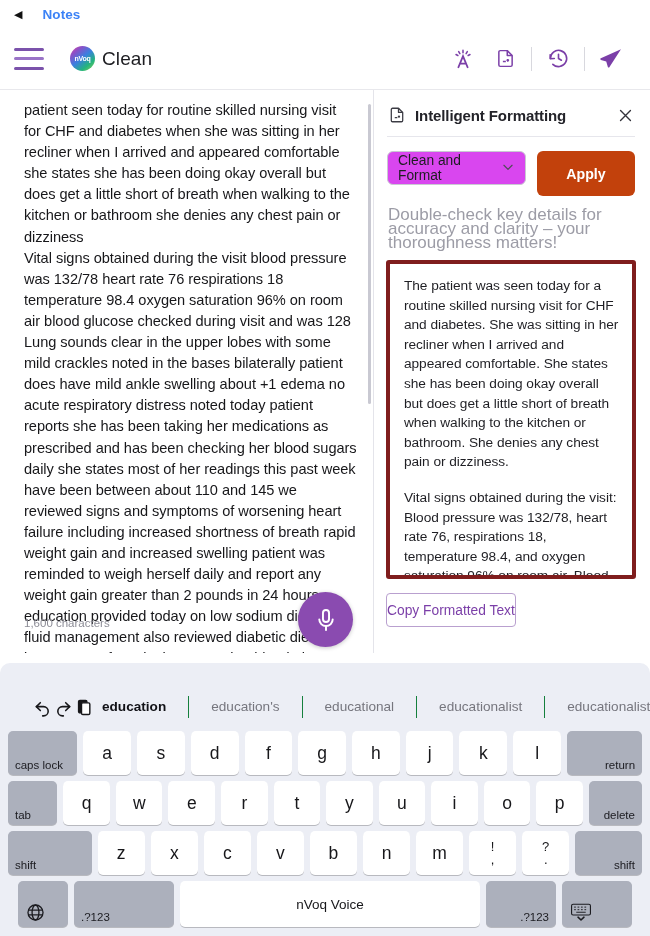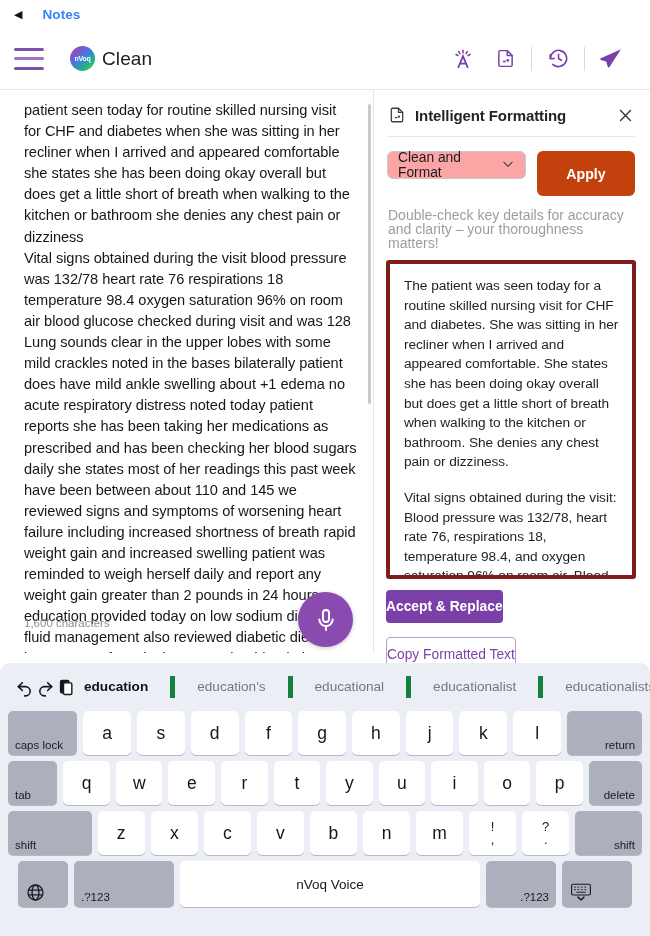--- a/index.html
+++ b/index.html
@@ -74,34 +74,34 @@
   
   .rightpane { flex: 1; background: #fff; padding: 14px 14px 0 12px; position: relative; }
   .rp-head { display: flex; align-items: center; padding: 2px 2px 0 2px; }
   .rp-head .ficon { color:#4a4a52; display:flex; align-items:center; margin-right: 9px; }
   .rp-title { font-size: 15px; font-weight: 700; color: #232329; letter-spacing: -.1px; }
   .rp-close { margin-left: auto; color:#3a3a42; cursor: pointer; display:flex; }
   .rp-rule { height:1px; background:#e6e6ec; margin: 12px 1px 0 1px; }
 
   .rp-controls { display: flex; gap: 11px; margin-top: 14px; padding: 0 1px; }
   .selectbox {
-    flex: 1; height: 28px; border: 1px solid #c9c9d2; border-radius: 6px;
+    flex: 1; height: 34px; border: 1px solid #c9c9d2; border-radius: 6px;
     display: flex; align-items: center; padding: 0 10px;
-    font-size: 13.8px; color: #1d1d21; background: #fca5a5; cursor: pointer; justify-content: space-between;
+    font-size: 13.8px; color: #1d1d21; background: #d946ef; cursor: pointer; justify-content: space-between;
   }
   .selectbox .cv { margin-left: auto; color: #4d4d55; font-size: 11px; }
   .applybtn {
     width: 98px; height: 45px; border-radius: 6px; background: #c2410c;
     color: #fff; font-size: 14.2px; font-weight: 700;
     display:flex; align-items:center; justify-content:center; cursor:pointer; border:none;
     font-family: "Liberation Sans", sans-serif;
   }
   .rp-hint {
     margin-top: 12px; padding: 0 2px;
-    font-size: 14px; line-height: 14px; color: #9c9ca6;
+    font-size: 17px; line-height: 14px; color: #9c9ca6;
   }
 
   .resultbox {
     margin-top: 10px; border: 4px solid #7f1d1d; border-radius: 3px;
     background: #fff; height: 319px; padding: 12px 13px 0 14px; overflow: hidden;
   }
   .resultbox p { font-size: 13.7px; line-height: 19.6px; color: #1f1f24; letter-spacing: -.05px; }
   .resultbox p + p { margin-top: 16px; }
 
   .acceptbtn {
@@ -115,26 +115,26 @@
     border: 1px solid #b9a0cf; color:#7b3fa8; font-size: 13.8px;
     display:flex; align-items:center; justify-content:center; cursor:pointer;
     font-family: "Liberation Sans", sans-serif;
   }
 
   
   .keyboard {
     position: absolute; left: 0; bottom: 0; width: 650px; height: 273px;
     background: #eceef5; border-radius: 10px 10px 0 0;
   }
-  .suggbar { height: 48px; display: flex; align-items: center; padding-left: 14px; overflow: hidden; }
+  .suggbar { height: 48px; display: flex; align-items: center; padding-left: 32px; overflow: hidden; margin-top: 20px; }
   .sg-ic { width: 34px; height: 34px; display:flex; align-items:center; justify-content:center;
            color: #17171a; cursor: pointer; }
   .sugg {
     font-size: 13.6px; color: #76767e; padding: 0 22px; white-space: nowrap;
-    border-left: 5px solid #15803d; line-height: 22px; cursor: pointer;
+    border-left: 1px solid #15803d; line-height: 22px; cursor: pointer;
   }
   .sugg.first { color: #111116; font-weight: 700; border-left: none; padding-left: 8px; }
 
   .krow { display: flex; padding: 0 8px; gap: 6px; justify-content: center; }
   .krow + .krow { margin-top: 6px; }
   .key {
     background: #fff; border-radius: 5px; height: 44px;
     display:flex; align-items:center; justify-content:center;
     font-size: 17.5px; color: #17171a; cursor: pointer;
     box-shadow: 0 1px 0 rgba(0,0,0,.22); width: 50px;
@@ -254,21 +254,20 @@
         <button class="applybtn">Apply</button>
       </div>
 
       <div class="rp-hint">Double-check key details for accuracy and clarity – your thoroughness matters!</div>
 
       <div class="resultbox">
         <p>The patient was seen today for a routine skilled nursing visit for CHF and diabetes. She was sitting in her recliner when I arrived and appeared comfortable. She states she has been doing okay overall but does get a little short of breath when walking to the kitchen or bathroom. She denies any chest pain or dizziness.</p>
         <p>Vital signs obtained during the visit: Blood pressure was 132/78, heart rate 76, respirations 18, temperature 98.4, and oxygen saturation 96% on room air. Blood glucose checked during the visit was 128.</p>
       </div>
 
-      <button class="acceptbtn">Accept &amp; Replace</button>
       <button class="copybtn">Copy Formatted Text</button>
     </div>
   </div>
 
   <div class="micbtn">
     <svg width="26" height="26" viewBox="0 0 24 24" fill="none" stroke="#ffffff" stroke-width="1.8" stroke-linecap="round">
       <rect x="9.2" y="2.8" width="5.6" height="11" rx="2.8" fill="none"></rect>
       <path d="M5.8 11.4 a6.2 6.2 0 0 0 12.4 0"></path>
       <path d="M12 17.8 V21.2"></path>
     </svg>

